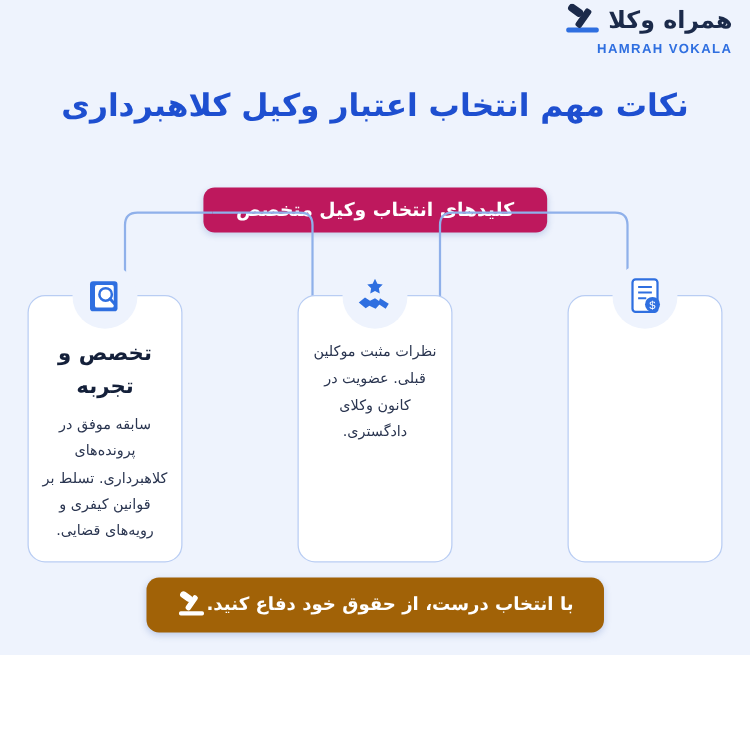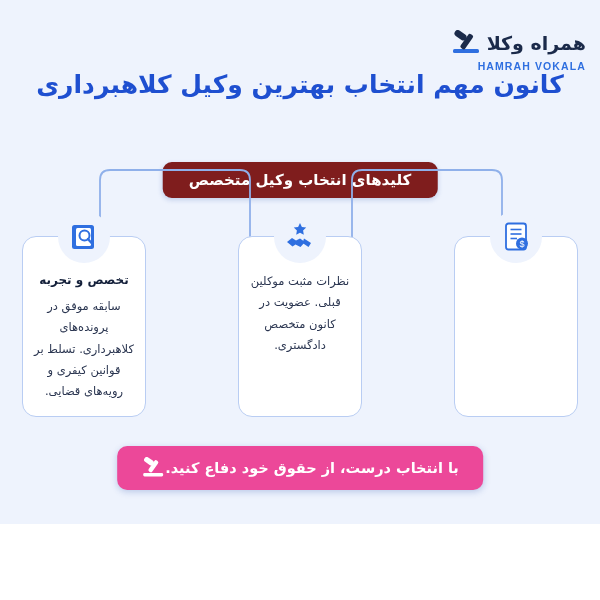--- a/index.html
+++ b/index.html
@@ -23,21 +23,21 @@
     position: absolute;
     top: 0; left: 0;
     width: 600px;
     height: 524px;
     background: #eef3fd;
     border-bottom-left-radius: 0;
   }
   
   .logo {
     position: absolute;
-    top: 30px;
+    top: 3px;
     right: 14px;
     display: flex;
     flex-direction: column;
     align-items: flex-end;
     line-height: 1;
   }
   .logo-row {
     display: flex;
     align-items: center;
     gap: 6px;
@@ -74,29 +74,28 @@
     color: #1e4fd0;
     line-height: 1.5;
     direction: rtl;
   }
   
   .center-pill {
     position: absolute;
     top: 150px;
     left: 50%;
     transform: translateX(-50%);
-    background: #7f1d1d;
+    background: #be185d;
     color: #ffffff;
     font-size: 15px;
     font-weight: bold;
     padding: 9px 26px;
     border-radius: 9px;
     white-space: nowrap;
     box-shadow: 0 2px 5px rgba(40,80,170,0.22);
-    margin-top: 12px;
   }
   
   .connectors {
     position: absolute;
     top: 145px;
     left: 0;
     width: 600px;
     height: 120px;
     pointer-events: none;
   }
@@ -130,38 +129,38 @@
     transform: translateX(-50%);
     width: 52px;
     height: 52px;
     border-radius: 50%;
     background: #eef3fd;
     display: flex;
     align-items: center;
     justify-content: center;
   }
   .card-title {
-    font-size: 12px;
+    font-size: 17px;
     font-weight: bold;
     color: #14203a;
     margin-bottom: 7px;
     line-height: 1.5;
   }
   .card-body {
     font-size: 11.5px;
     color: #2a3550;
     line-height: 1.85;
   }
   
   .footer-pill {
     position: absolute;
-    top: 446px;
+    top: 462px;
     left: 50%;
     transform: translateX(-50%);
-    background: #ec4899;
+    background: #a16207;
     color: #ffffff;
     border-radius: 10px;
     padding: 11px 24px;
     display: flex;
     align-items: center;
     font-size: 14.5px;
     font-weight: bold;
     white-space: nowrap;
     box-shadow: 0 2px 6px rgba(40,80,170,0.25);
     direction: rtl;
@@ -190,21 +189,21 @@
             <rect x="2" y="19" width="26" height="4" rx="1.6" fill="#2f6fe0"></rect>
             <rect x="13" y="3" width="5.5" height="17" rx="2" fill="#1b2a4a" transform="rotate(35 15.7 11.5)"></rect>
             <rect x="3" y="2" width="13" height="6.5" rx="3" fill="#1b2a4a" transform="rotate(35 9.5 5.2)"></rect>
           </g>
         </svg>
       </span>
     </div>
     <div class="logo-en">HAMRAH VOKALA</div>
   </div>
 
-  <div class="title">کانون مهم انتخاب بهترین وکیل کلاهبرداری</div>
+  <div class="title">نکات مهم انتخاب اعتبار وکیل کلاهبرداری</div>
 
   <div class="center-pill">کلیدهای انتخاب وکیل متخصص</div>
 
   <svg class="connectors" viewBox="0 0 600 120">
     <g fill="none" stroke="#8fb0ea" stroke-width="1.8">
       <path d="M170 25 H110 Q100 25 100 35 V92"></path>
       <path d="M170 25 H240 Q250 25 250 35 V92"></path>
       <path d="M432 25 H492 Q502 25 502 35 V92"></path>
       <path d="M432 25 H362 Q352 25 352 35 V92"></path>
     </g>
@@ -227,21 +226,21 @@
 
 
     <div class="card">
       <div class="card-icon">
         <svg width="34" height="32" viewBox="0 0 34 32">
           <path d="M17 2l1.9 3.9 4.3.6-3.1 3 .7 4.3-3.8-2-3.8 2 .7-4.3-3.1-3 4.3-.6z" fill="#2f6fe0"></path>
           <path d="M4 21l5-4 4 2.5 4-2 5 3.5-4.5 5-5-2.5-3 2z" fill="#2f6fe0"></path>
           <path d="M21 17.5l7 4.5-2.5 4-6-4z" fill="#2f6fe0"></path>
         </svg>
       </div>
-      <div class="card-body">نظرات مثبت موکلین قبلی. عضویت در کانون متخصص دادگستری.</div>
+      <div class="card-body">نظرات مثبت موکلین قبلی. عضویت در کانون وکلای دادگستری.</div>
     </div>
 
     <div class="card">
       <div class="card-icon">
         <svg width="32" height="32" viewBox="0 0 32 32">
           <rect x="4" y="4" width="22" height="24" rx="2.5" fill="#2f6fe0"></rect>
           <rect x="8" y="7" width="15" height="18" rx="1.5" fill="#ffffff"></rect>
           <circle cx="16.5" cy="14.5" r="5" fill="none" stroke="#2f6fe0" stroke-width="2"></circle>
           <line x1="20" y1="18" x2="24" y2="22.5" stroke="#2f6fe0" stroke-width="2.4" stroke-linecap="round"></line>
         </svg>

